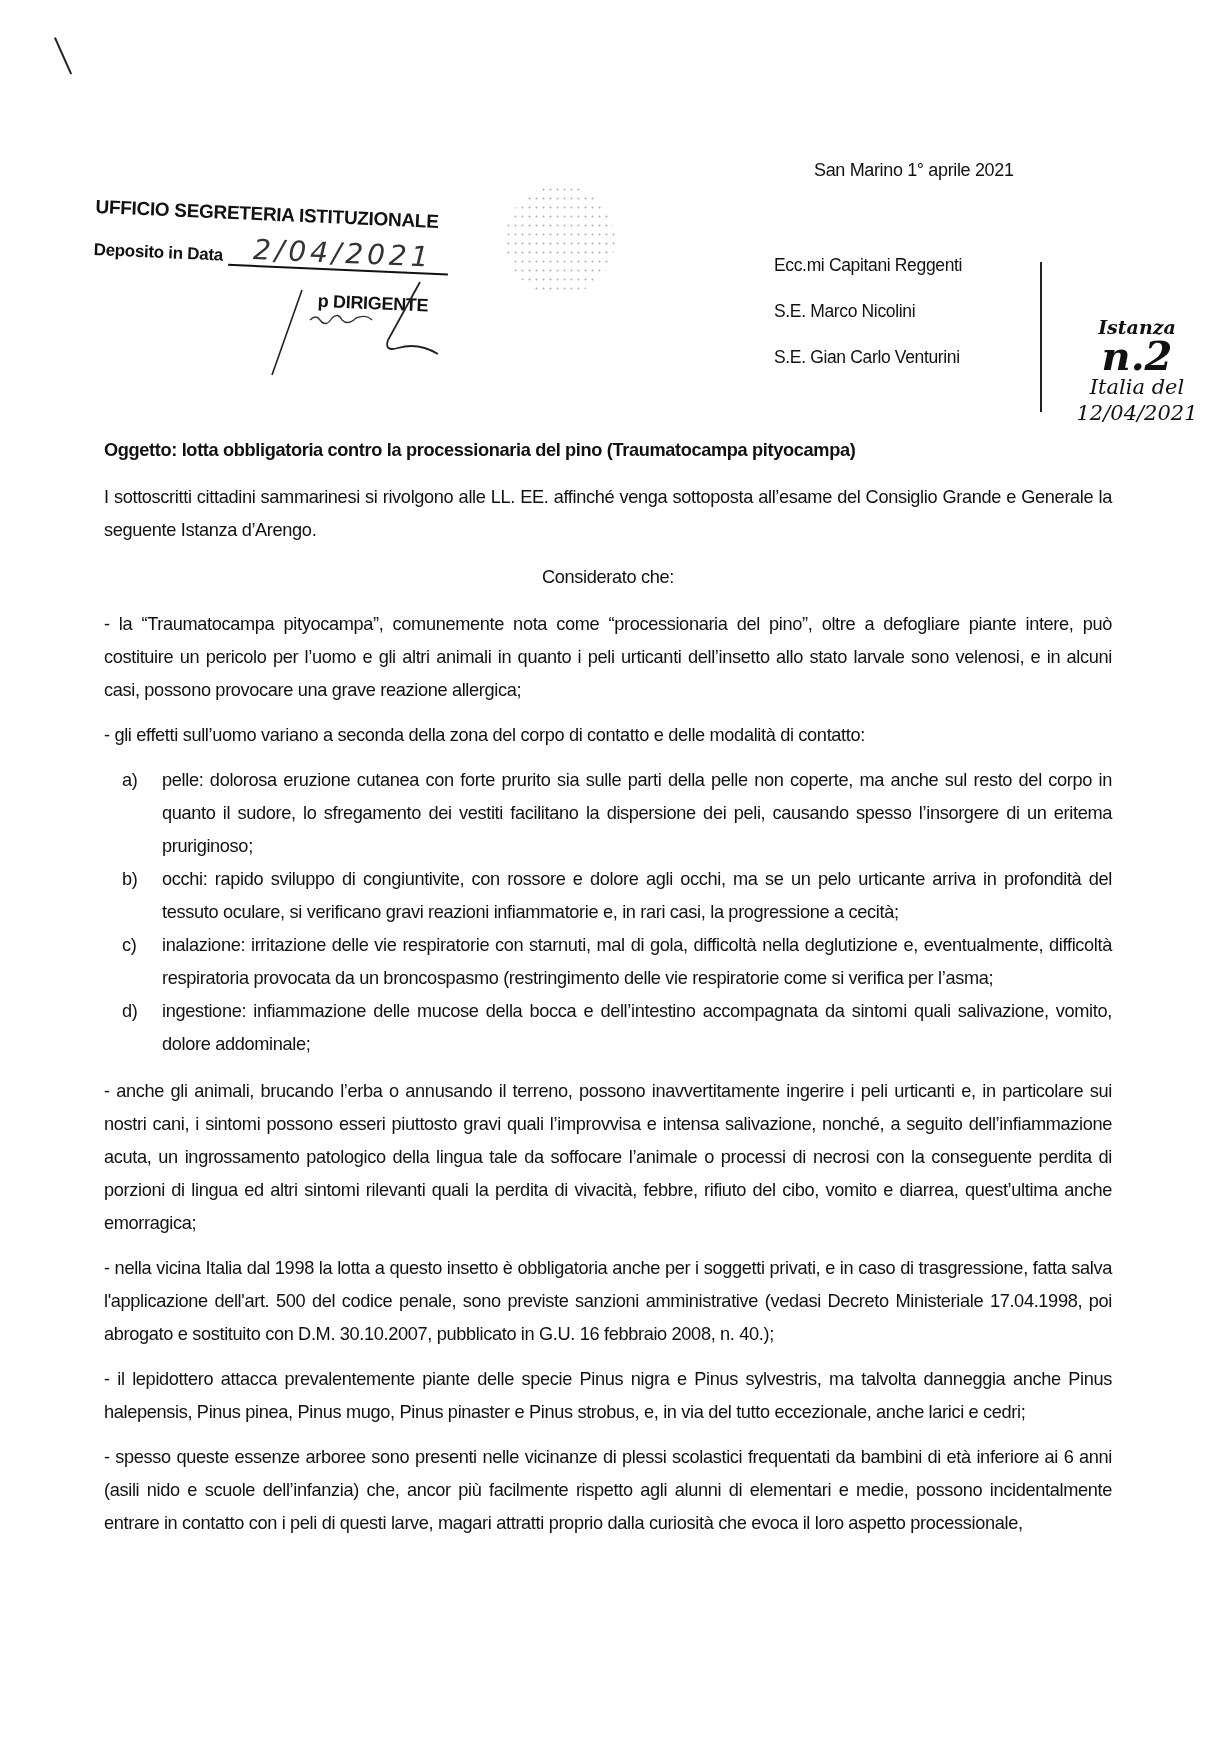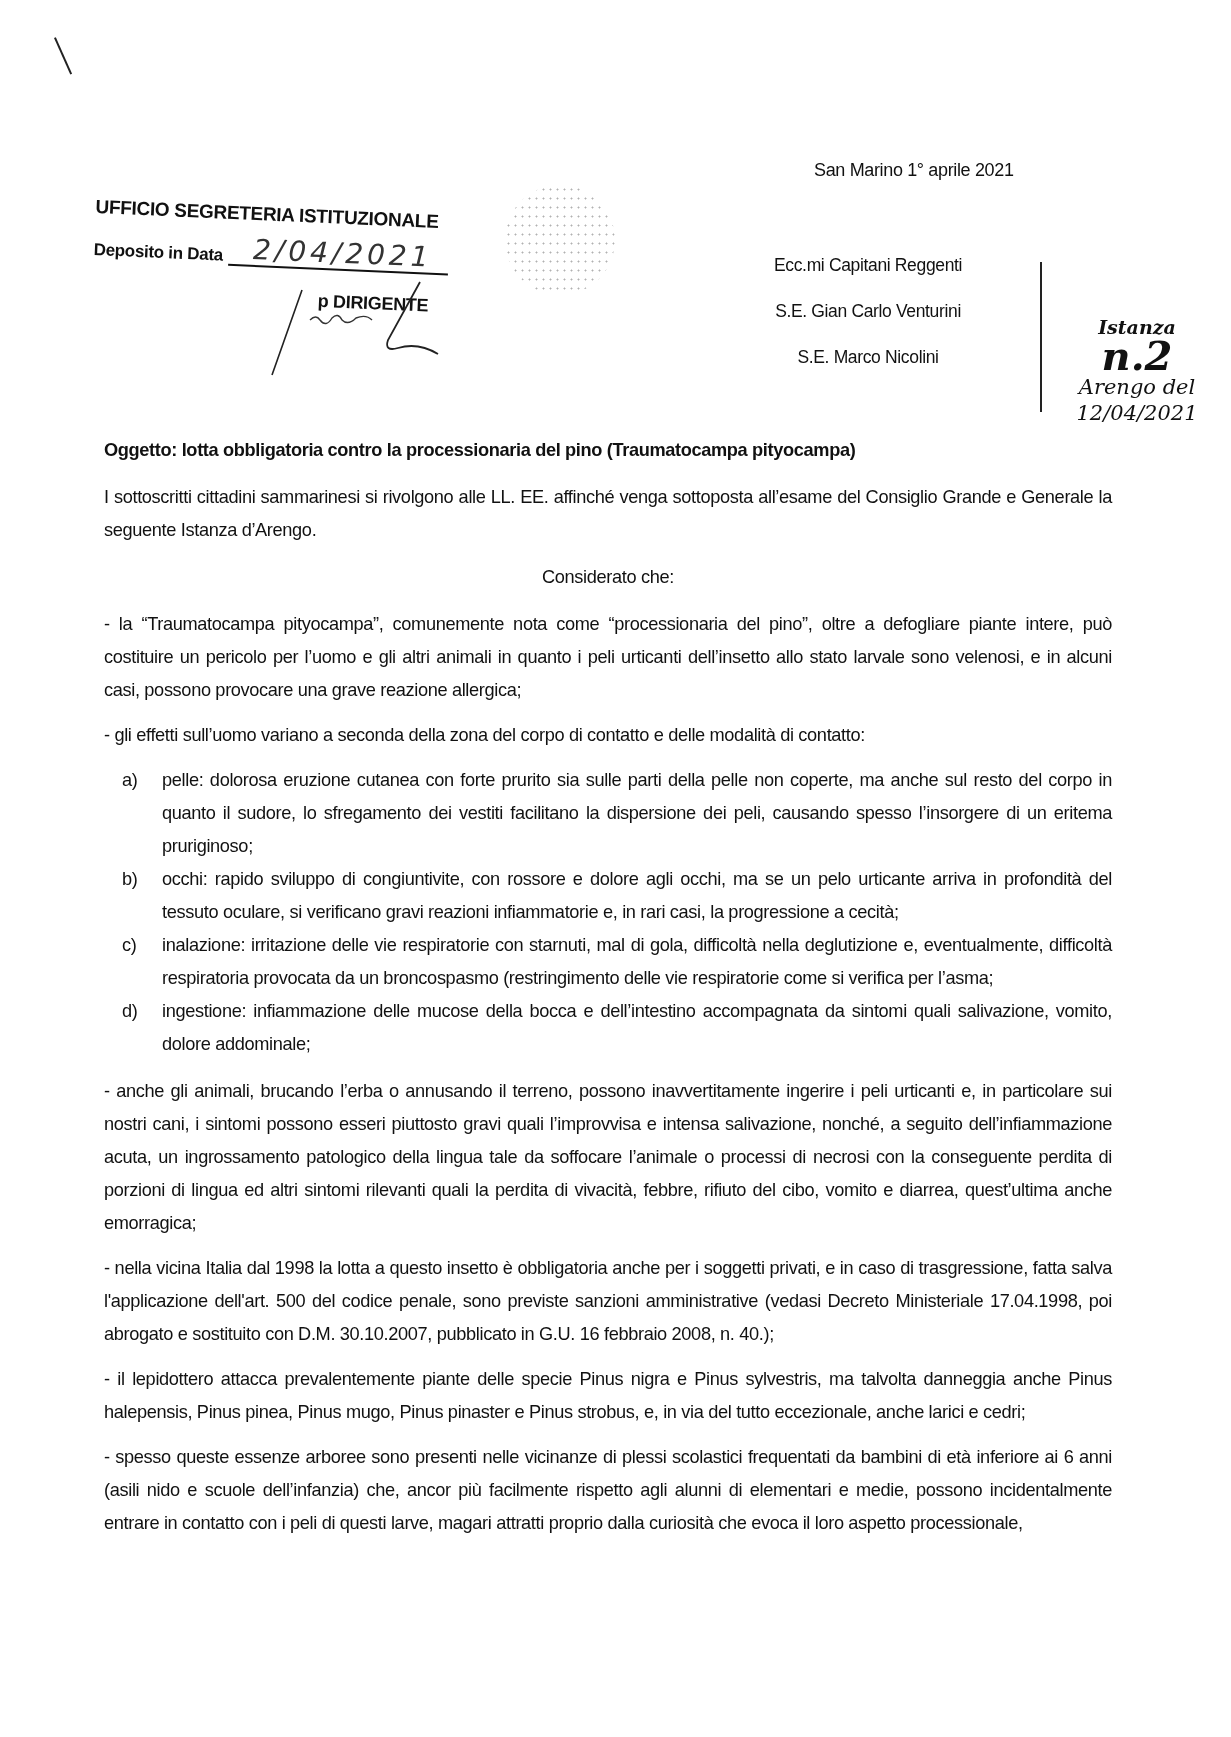--- a/index.html
+++ b/index.html
@@ -20,21 +20,21 @@
   .stamp-dirigente { position: absolute; left: 226px; top: 85px; font-weight: bold; font-size: 18px; letter-spacing: -0.3px; }
   .sig { position: absolute; }
 
   .seal { position: absolute; left: 505px; top: 185px; width: 110px; height: 110px; border-radius: 50%;
     background-image: radial-gradient(circle, #555 0.8px, transparent 1.2px);
     background-size: 7px 9px; opacity: 0.45; }
 
   
   .place-date { position: absolute; left: 814px; top: 160px; font-size: 18px; }
   .addressees { position: absolute; left: 774px; top: 255px; font-size: 17.5px; }
-  .addressees div { height: 46px; text-align: center; }
+  .addressees div { height: 46px; }
   .vbar { position: absolute; left: 1040px; top: 262px; width: 2px; height: 150px; background: #222; }
   .istanza { position: absolute; left: 1062px; top: 316px; width: 150px; text-align: center; }
   .istanza-label { font-weight: bold; font-size: 19px; }
   .istanza-num { font-weight: bold; font-size: 40px; line-height: 36px; }
   .istanza-sub { font-size: 21px; line-height: 26px; }
 
   
   .content { position: absolute; left: 104px; top: 434px; width: 1008px; font-size: 18.2px; line-height: 33px; }
   .subject { font-weight: bold; margin-bottom: 14px; }
   .para { text-align: justify; margin-bottom: 12px; }
@@ -65,32 +65,32 @@
     <path d="M40 40 q6 -6 10 0 q6 8 12 -2 q6 -6 10 2 q6 6 14 -2 q10 -4 16 2" stroke="#333" stroke-width="1.4" fill="none"></path>
     <path d="M150 2 L118 60 q-4 12 10 8 q20 -6 40 6" stroke="#222" stroke-width="1.8" fill="none"></path>
   </svg>
 
   <div class="seal"></div>
 
   <div class="place-date narrow">San Marino 1° aprile 2021</div>
 
   <div class="addressees narrow">
     <div>Ecc.mi Capitani Reggenti</div>
+    <div>S.E. Marco Nicolini</div>
     <div>S.E. Gian Carlo Venturini</div>
-    <div>S.E. Marco Nicolini</div>
   </div>
 
   <div class="vbar"></div>
 
   <div class="istanza serif">
     <div>
       <span class="istanza-label">Istanza</span>
       <span class="istanza-num">n.2</span>
     </div>
-    <div class="istanza-sub">Arengo del</div>
+    <div class="istanza-sub">Italia del</div>
     <div class="istanza-sub">12/04/2021</div>
   </div>
 
   <div class="content narrow">
     <div class="subject">Oggetto: lotta obbligatoria contro la processionaria del pino (Traumatocampa pityocampa)</div>
     <div class="para">I sottoscritti cittadini sammarinesi si rivolgono alle LL. EE. affinché venga sottoposta all’esame del Consiglio Grande e Generale la seguente Istanza d’Arengo.</div>
     <div class="heading">Considerato che:</div>
 
     <div class="para">- la “Traumatocampa pityocampa”, comunemente nota come “processionaria del pino”, oltre a defogliare piante intere, può costituire un pericolo per l’uomo e gli altri animali in quanto i peli urticanti dell’insetto allo stato larvale sono velenosi, e in alcuni casi, possono provocare una grave reazione allergica;</div>
     <div class="para">- gli effetti sull’uomo variano a seconda della zona del corpo di contatto e delle modalità di contatto:</div>

